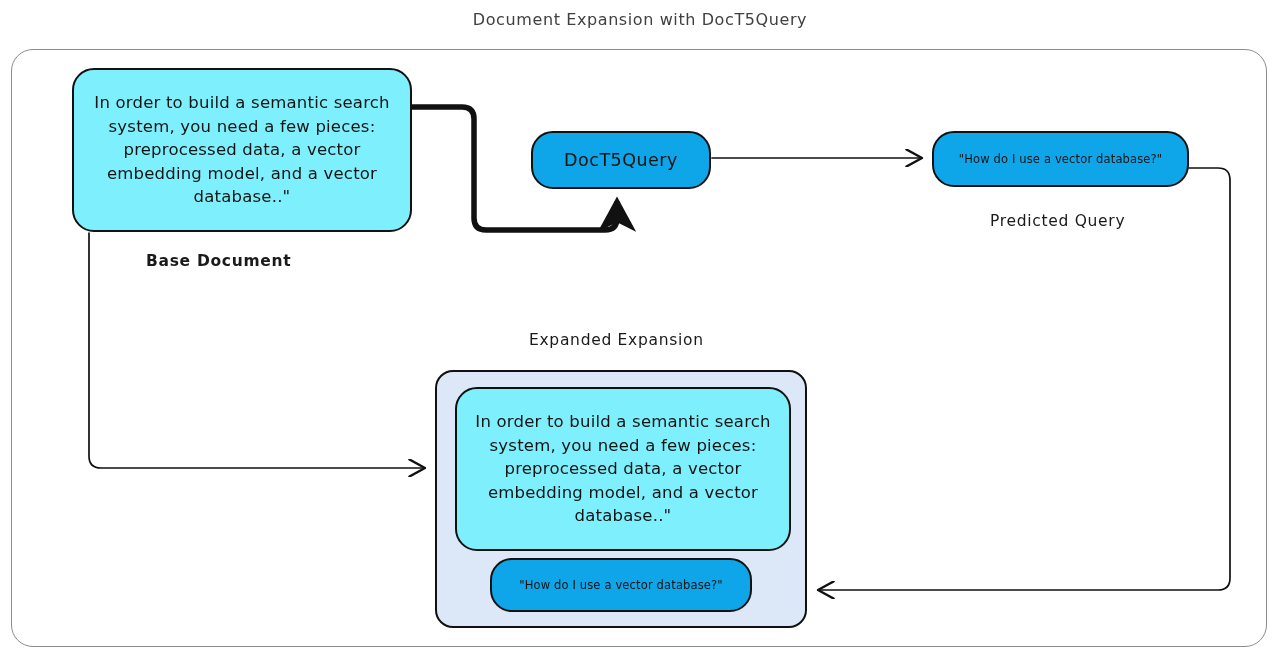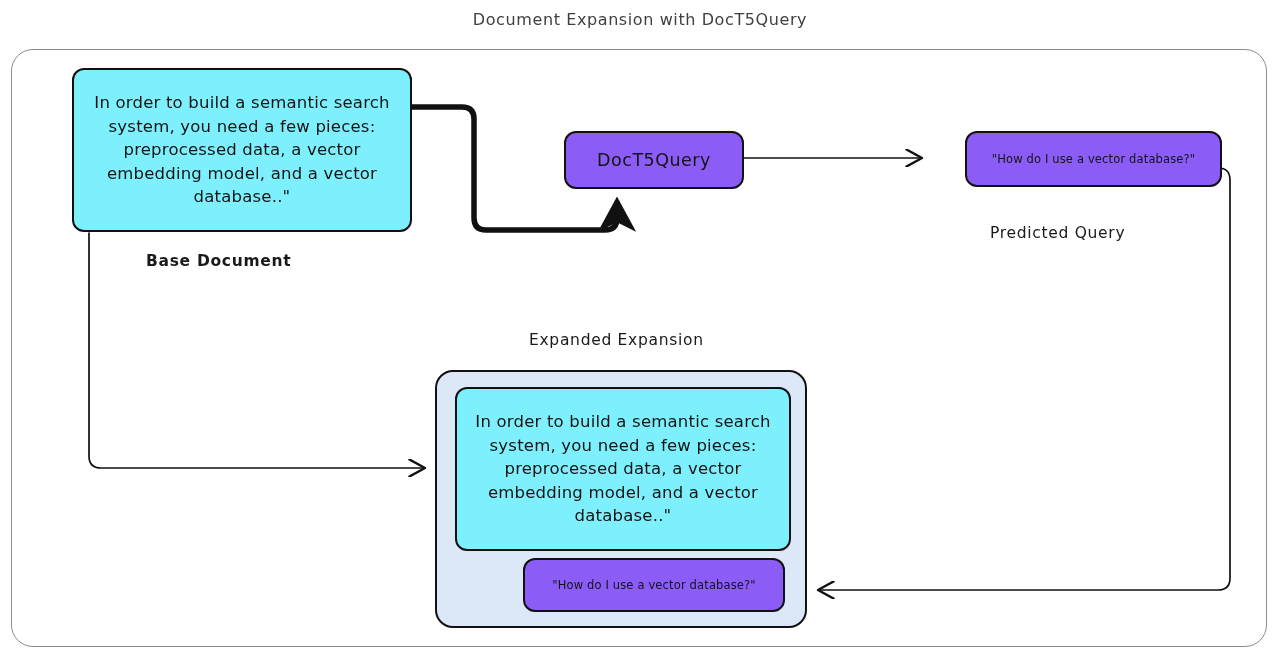--- a/index.html
+++ b/index.html
@@ -43,30 +43,30 @@
     border-radius: 22px;
     box-sizing: border-box;
     background: transparent;
   }
 
   
   .node {
     position: absolute;
     box-sizing: border-box;
     border: 2.6px solid #111111;
-    border-radius: 12px;
+    border-radius: 22px;
     display: flex;
     align-items: center;
     justify-content: center;
     text-align: center;
     color: #141414;
     font-family: "DejaVu Sans", sans-serif;
   }
   .node.cyan  { background: #7ef0fd; }
-  .node.yellow{ background: #8b5cf6; margin-left: 33px; }
+  .node.yellow{ background: #0ea5e9; }
   .node.lav   { background: #dce8f7; }
 
   
   #base-document {
     left: 72px;
     top: 68px;
     width: 340px;
     height: 164px;
     padding: 4px 14px;
     font-size: 16.5px;
@@ -129,21 +129,21 @@
   
   .label {
     position: absolute;
     font-family: "DejaVu Sans", sans-serif;
     font-size: 15.5px;
     letter-spacing: 0.7px;
     color: #1a1a1a;
     white-space: nowrap;
   }
   #label-base-document      { left: 146px; top: 252px; font-weight: bold; }
-  #label-predicted-query    { left: 990px; top: 224px; }
+  #label-predicted-query    { left: 990px; top: 212px; }
   #label-expanded-document  { left: 529px; top: 331px; }
 
   
   #connectors {
     position: absolute;
     left: 0;
     top: 0;
     width: 1280px;
     height: 660px;
     pointer-events: none;

